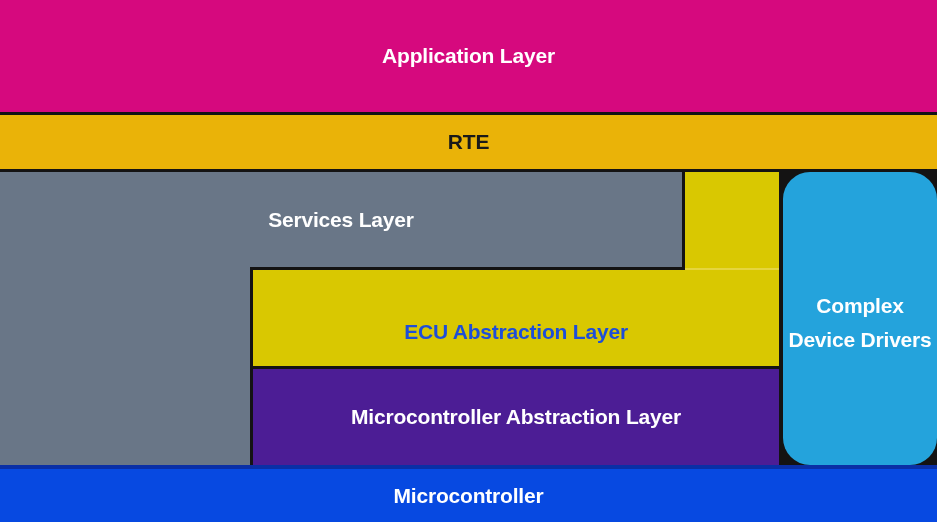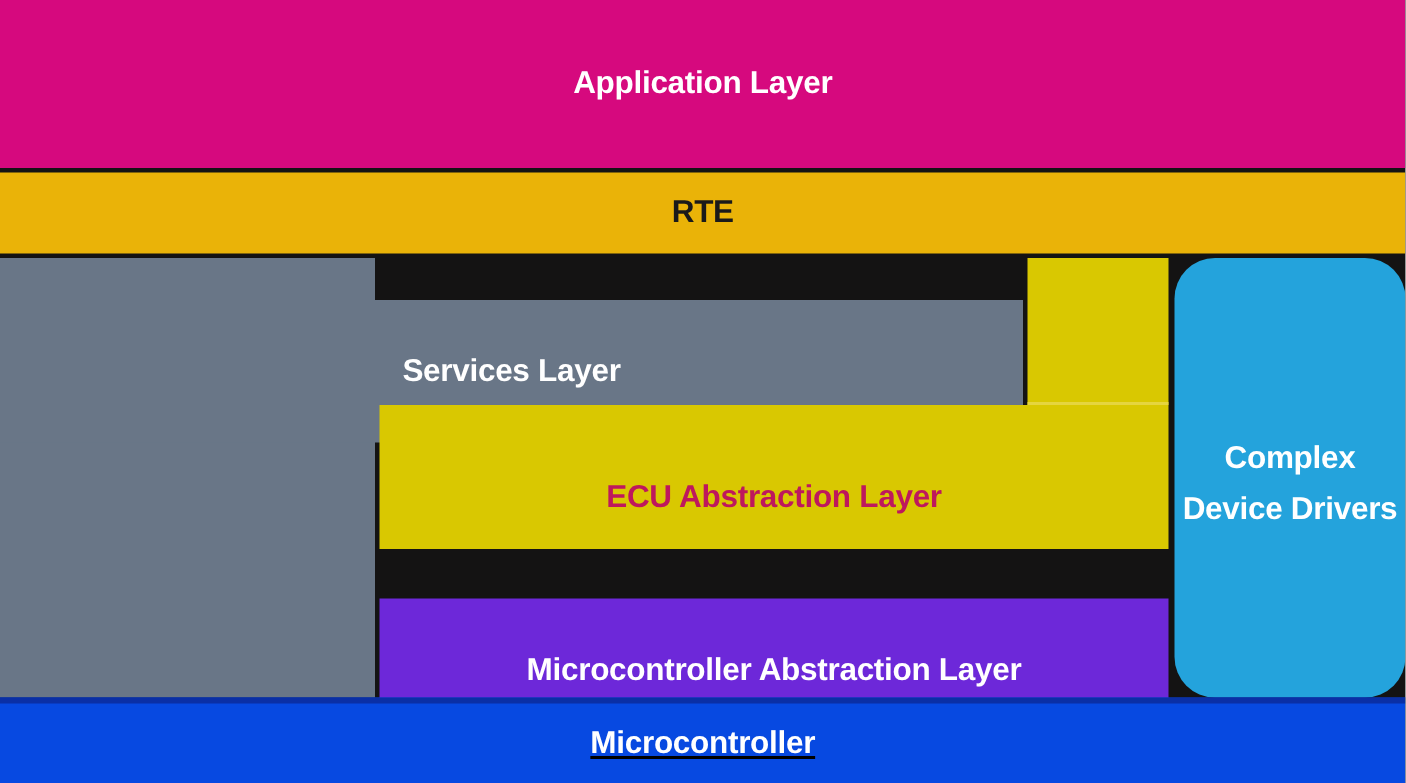--- a/index.html
+++ b/index.html
@@ -42,48 +42,48 @@
                  border-bottom: 2px solid #e5d53f; }
   
   .ecu-layer   { left: 253px; top: 270px; width: 526px; height: 96px; }
   
   .mal-layer   { left: 253px; top: 369px; width: 526px; height: 96px; }
   
   .cdd-layer   { left: 783px; top: 172px; width: 154px; height: 293px; padding-top: 8px; }
   .cdd-layer .block-label { white-space: normal; line-height: 34px; }
   
   .micro-layer { left: 0; top: 465px; width: 937px; height: 57px;
-                 border-top: 4px solid #0a2fa6; text-decoration: underline; }
+                 border-top: 4px solid #0a2fa6; }
 </style>
 </head>
 <body>
 
 <div class="stage">
 
   <div class="block app-layer" style="background: rgb(214, 9, 126);">
     <span class="block-label" style="color: rgb(255, 255, 255);">Application Layer</span>
   </div>
 
   <div class="block rte-layer" style="background: #eab308;">
     <span class="block-label" style="color: rgb(26, 26, 26);">RTE</span>
   </div>
 
   <div class="block services-col" style="background: rgb(105, 118, 135);"></div>
 
-  <div class="block services-strip" style="background: rgb(105, 118, 135); margin-top: 28px;">
+  <div class="block services-strip" style="background: rgb(105, 118, 135);">
     <span class="block-label" style="color: rgb(255, 255, 255);">Services Layer</span>
   </div>
 
   <div class="block yellow-col" style="background: rgb(217, 200, 1);"></div>
 
   <div class="block ecu-layer" style="background: rgb(217, 200, 1);">
-    <span class="block-label" style="color: #be185d; margin-top: 28px;">ECU Abstraction Layer</span>
+    <span class="block-label" style="color: #1d4ed8; margin-top: 28px;">ECU Abstraction Layer</span>
   </div>
 
-  <div class="block mal-layer" style="background: #6d28d9; margin-top: 30px;">
+  <div class="block mal-layer" style="background: #4c1d95;">
     <span class="block-label" style="color: rgb(255, 255, 255);">Microcontroller Abstraction Layer</span>
   </div>
 
   <div class="block cdd-layer" style="background: rgb(36, 163, 220); border-radius: 27px;">
     <span class="block-label" style="color: rgb(255, 255, 255);">Complex Device Drivers</span>
   </div>
 
   <div class="block micro-layer" style="background: rgb(7, 73, 225);">
     <span class="block-label" style="color: rgb(255, 255, 255);">Microcontroller</span>
   </div>

